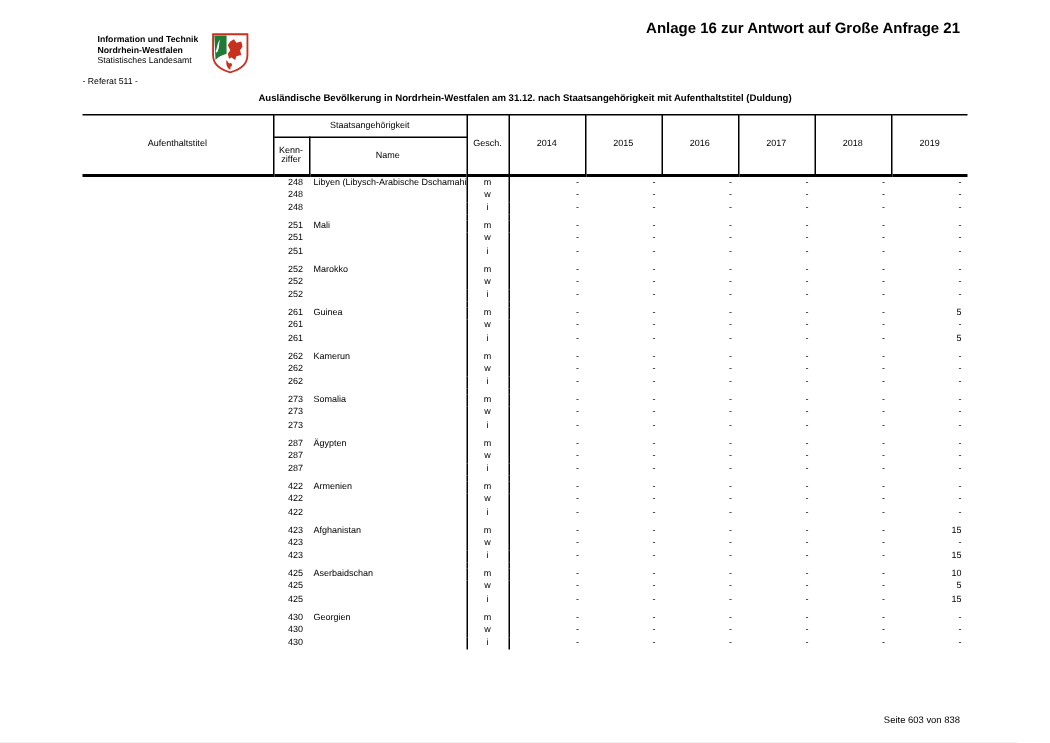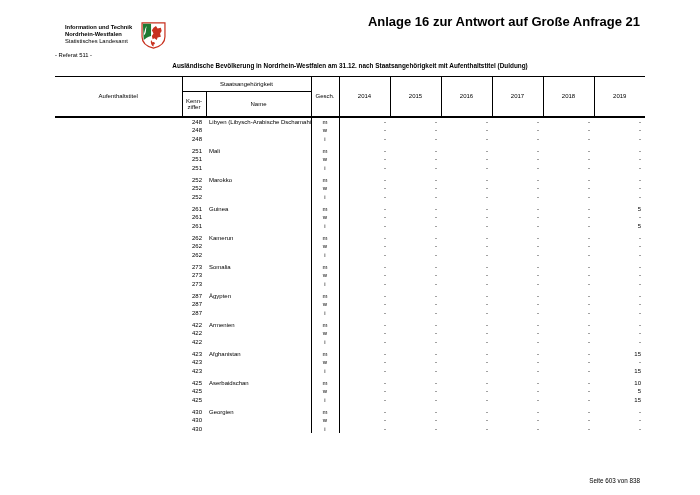--- a/index.html
+++ b/index.html
@@ -9,21 +9,21 @@
     background:#ffffff;
     font-family:"Liberation Sans", sans-serif;
     color:#000;
     overflow:hidden;
   }
   
   .org-block{position:absolute;left:65px;top:24px;font-size:5.8px;line-height:7px;}
   .org-line.b{font-weight:bold;}
   .logo{position:absolute;left:141px;top:22px;width:25px;height:27px;}
   .referat{position:absolute;left:55px;top:52px;font-size:5.8px;}
-  .anlage{position:absolute;right:60px;top:14px;font-size:13px;font-weight:600;}
+  .anlage{position:absolute;right:60px;top:14px;font-size:10px;font-weight:600;}
   .table-title{
     position:absolute;left:55px;top:62px;width:590px;
     text-align:center;font-size:6.4px;font-weight:bold;
   }
   
   .tbl-wrap{position:absolute;left:55px;top:76px;width:590px;}
   table{border-collapse:collapse;table-layout:fixed;width:590px;font-size:6px;}
   th,td{padding:0;margin:0;overflow:hidden;white-space:nowrap;}
   thead th{
     font-weight:normal;font-size:6px;text-align:center;vertical-align:middle;

